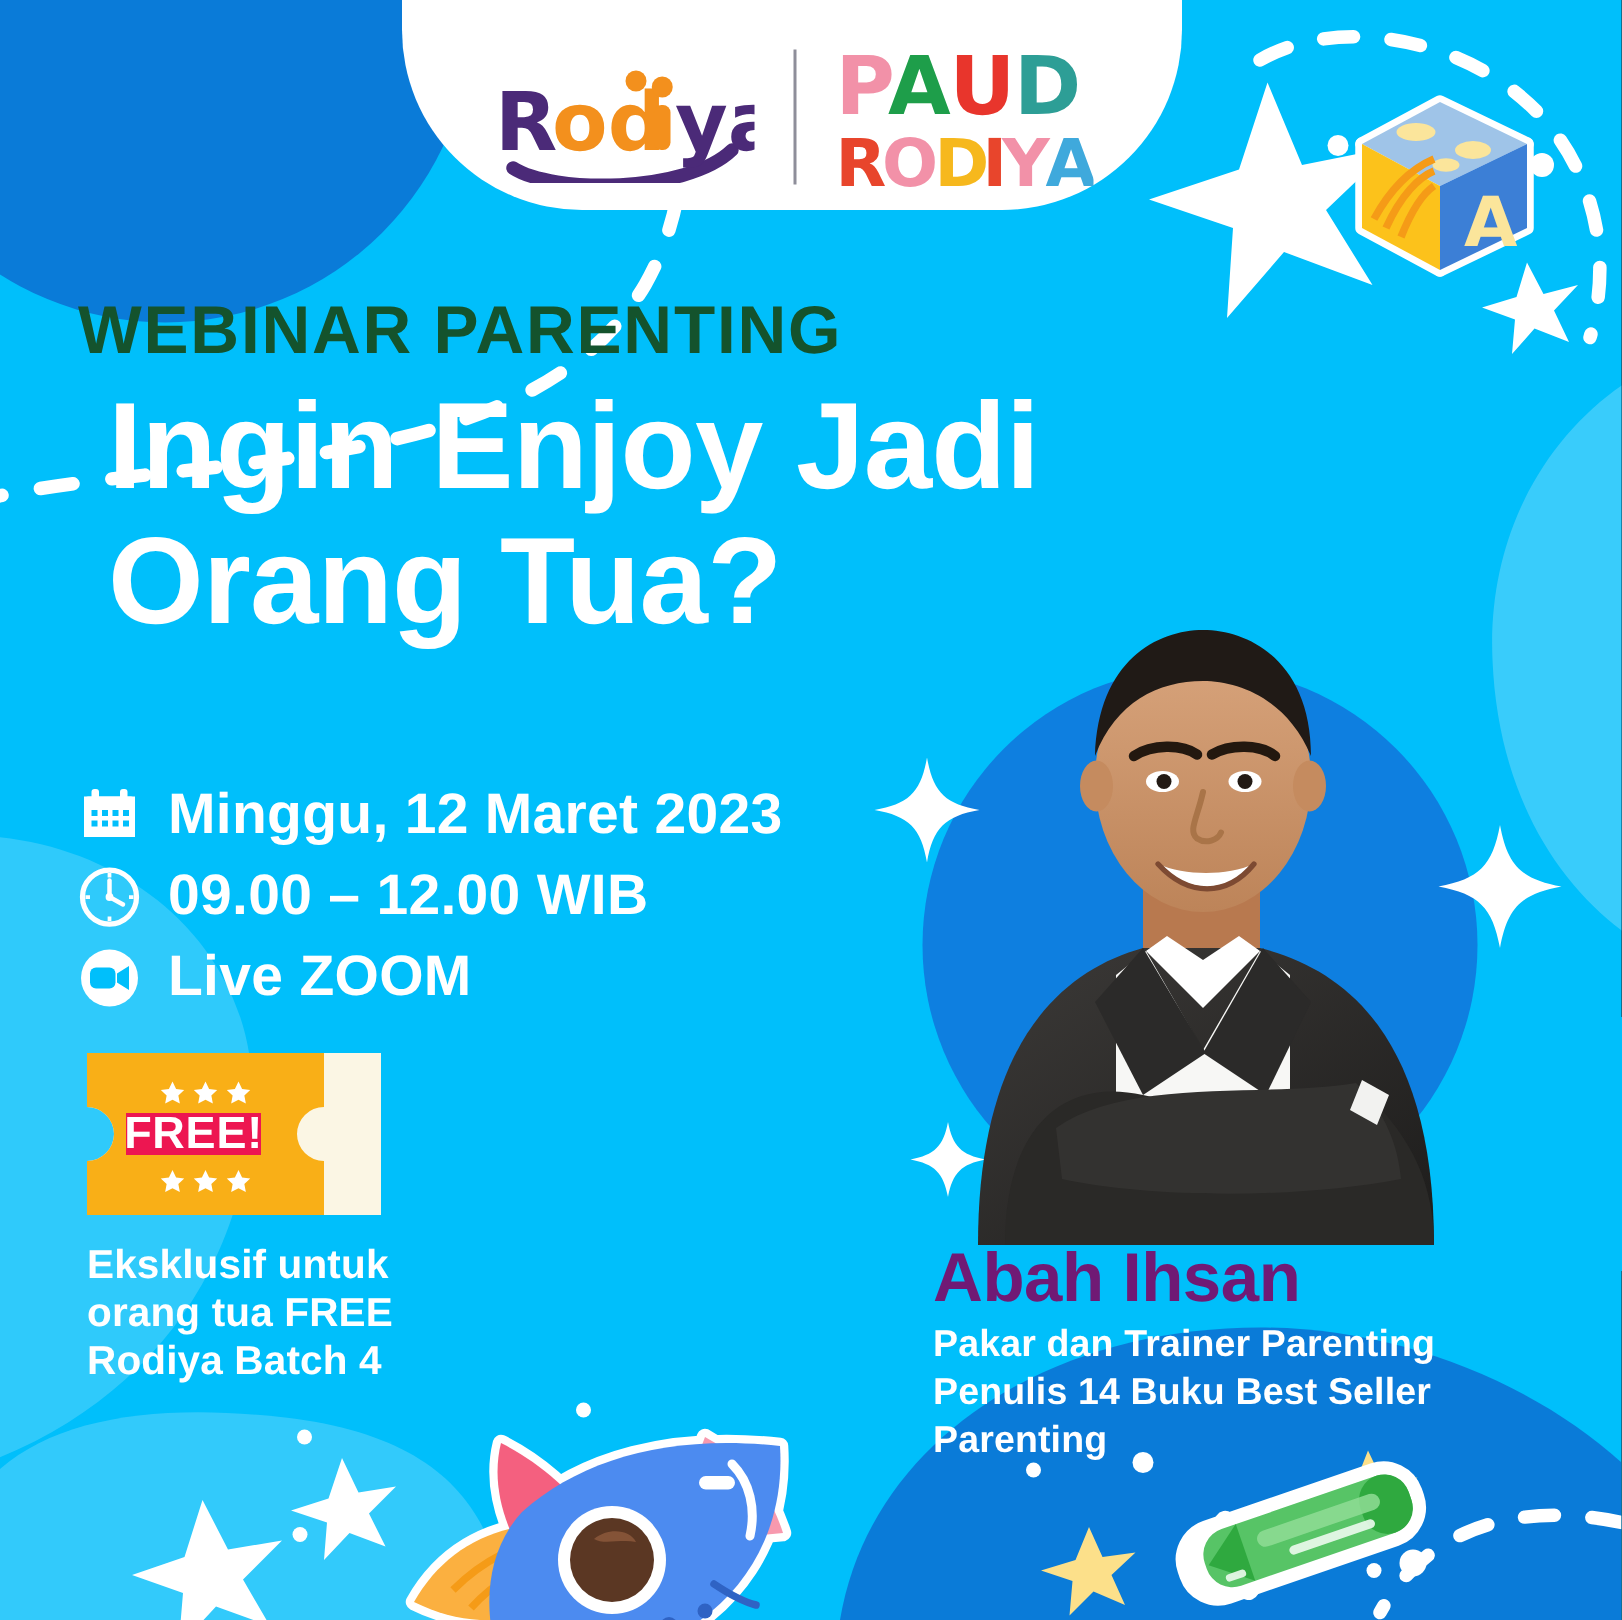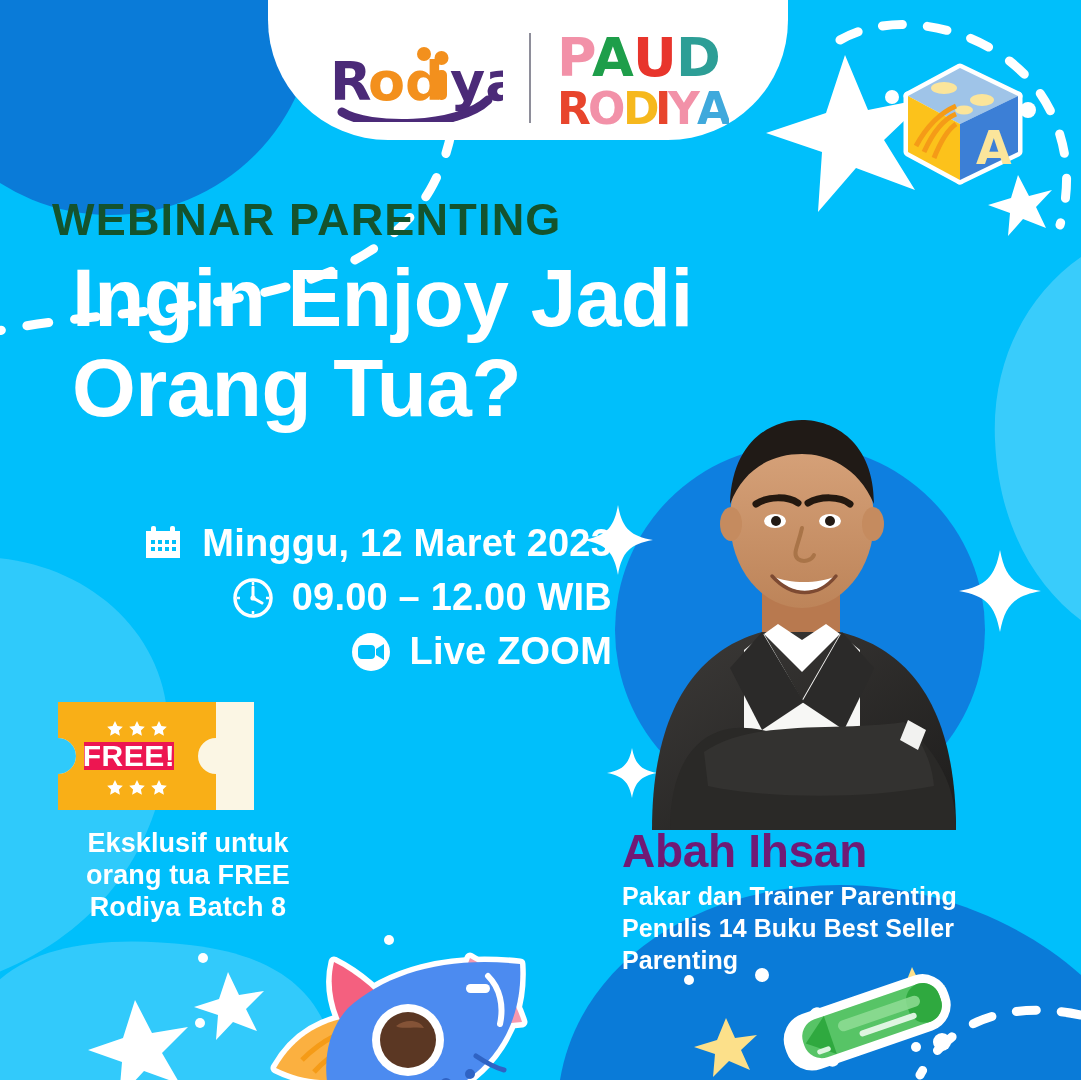--- a/index.html
+++ b/index.html
@@ -32,26 +32,26 @@
     font-size:45px;font-weight:bold;color:#14532d;letter-spacing:1.2px;
     line-height:1.05;font-stretch:condensed;
   }
   #title{
     margin-top:10px;font-size:82px;font-weight:bold;color:#FFFFFF;
     line-height:1.10;letter-spacing:-0.5px;margin-left:20px;
   }
 
   
   #details{left:52px;top:522px;width:560px;}
-  .detail-row{display:flex;align-items:center;gap:18px;margin-bottom:11px;justify-content:flex-end;}
+  .detail-row{display:flex;align-items:center;gap:18px;margin-bottom:11px;}
   .detail-icon{width:42px;height:42px;flex:none;position:relative;}
   .detail-text{font-size:38px;font-weight:bold;color:#FFFFFF;white-space:nowrap;letter-spacing:0.2px;}
 
   
-  #ticket-wrap{left:58px;top:702px;width:260px;text-align:center;}
+  #ticket-wrap{left:58px;top:702px;width:260px;}
   #ticket{position:relative;width:196px;height:108px;}
   #ticket-note{
     margin-top:18px;font-size:27px;font-weight:bold;color:#FFFFFF;
     line-height:1.18;letter-spacing:0.1px;
   }
 
   
   #speaker-photo{left:612px;top:400px;width:380px;height:430px;}
   #speaker-info{left:622px;top:828px;width:440px;text-align:left;}
   #speaker-name{font-size:46px;font-weight:bold;color:#701a75;line-height:1.0;letter-spacing:-0.3px;}
@@ -241,21 +241,21 @@
         </g>
         <rect x="26" y="40" width="90" height="28" fill="#ED1651"></rect>
       </svg>
       <span style="position:absolute;left:26px;top:38px;width:90px;height:32px;
                    display:flex;align-items:center;justify-content:center;
                    color:#FFFFFF;font-size:30px;font-weight:bold;letter-spacing:0.5px;">FREE!</span>
     </div>
     <div id="ticket-note">
       <div>Eksklusif untuk</div>
       <div>orang tua FREE</div>
-      <div>Rodiya Batch 8</div>
+      <div>Rodiya Batch 4</div>
     </div>
   </div>
 
   <div class="layer" id="speaker-photo">
     <svg viewBox="0 0 380 430" width="380" height="430">
       <defs>
         <clipPath id="photoClip">
             <rect x="0" y="0" width="380" height="430"></rect>
           </clipPath>
         <linearGradient id="suitGrad" x1="0" y1="0" x2="1" y2="1">

